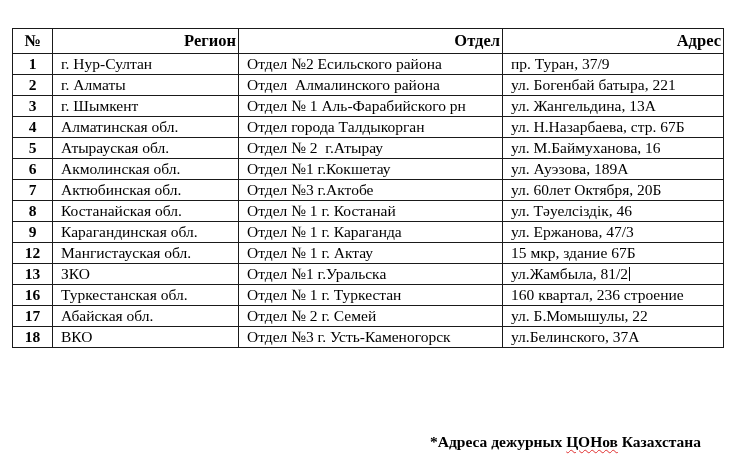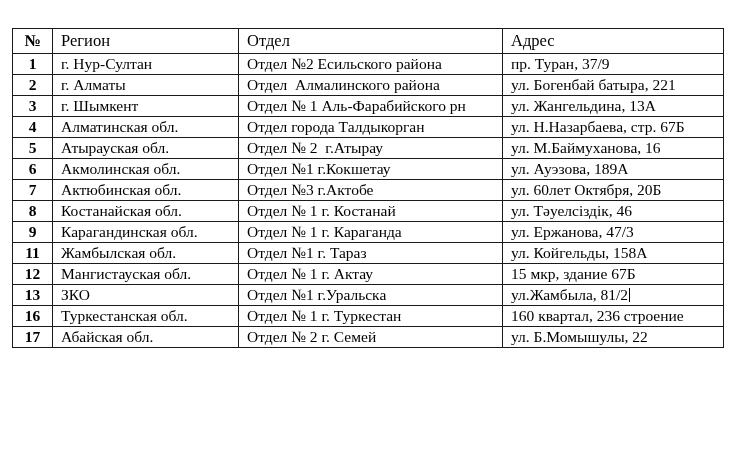--- a/index.html
+++ b/index.html
@@ -31,24 +31,25 @@
     white-space: pre-wrap;
     overflow: hidden;
     padding: 0 2px 0 8px;
     font-size: 15.5px;
     line-height: 20px;
     height: 20px;
     text-align: left;
     vertical-align: middle;
   }
   .doc-table th {
-    font-weight: normal;
+    font-weight: bold;
     font-size: 16.5px;
     height: 24px;
     line-height: 24px;
+    text-align: right;
   }
   .doc-table th.c-num, .doc-table td.c-num {
     text-align: center;
     font-weight: bold;
     padding: 0;
   }
   .text-cursor {
     display: inline-block;
     width: 1px; height: 14px;
     background: #000;
@@ -140,26 +141,20 @@
       <td class="c-dept">Отдел № 1 г. Костанай</td>
       <td class="c-addr">ул. Тәуелсіздік, 46</td>
     </tr>
         <tr>
       <td class="c-num">9</td>
       <td class="c-region">Карагандинская обл.</td>
       <td class="c-dept">Отдел № 1 г. Караганда</td>
       <td class="c-addr">ул. Ержанова, 47/3</td>
     </tr>
         <tr>
-      <td class="c-num">11</td>
-      <td class="c-region">Жамбылская обл.</td>
-      <td class="c-dept">Отдел №1 г. Тараз</td>
-      <td class="c-addr">ул. Койгельды, 158А</td>
-    </tr>
-        <tr>
       <td class="c-num">12</td>
       <td class="c-region">Мангистауская обл.</td>
       <td class="c-dept">Отдел № 1 г. Актау</td>
       <td class="c-addr">15 мкр, здание 67Б</td>
     </tr>
         <tr>
       <td class="c-num">13</td>
       <td class="c-region">ЗКО</td>
       <td class="c-dept">Отдел №1 г.Уральска</td>
       <td class="c-addr">ул.Жамбыла, 81/2<span class="text-cursor"></span></td>
@@ -169,17 +164,26 @@
       <td class="c-region">Туркестанская обл.</td>
       <td class="c-dept">Отдел № 1 г. Туркестан</td>
       <td class="c-addr">160 квартал, 236 строение</td>
     </tr>
         <tr>
       <td class="c-num">17</td>
       <td class="c-region">Абайская обл.</td>
       <td class="c-dept">Отдел № 2 г. Семей</td>
       <td class="c-addr">ул. Б.Момышулы, 22</td>
     </tr>
+        <tr>
+      <td class="c-num">18</td>
+      <td class="c-region">ВКО</td>
+      <td class="c-dept">Отдел №3 г. Усть-Каменогорск</td>
+      <td class="c-addr">ул.Белинского, 37А</td>
+    </tr>
       </tbody>
   </table>
 
+  <div class="footnote">
+    <span>*Адреса дежурных </span><span class="misspelled">ЦОНов</span><span> Казахстана</span>
+  </div>
 
 </div>
 
 </body></html>

